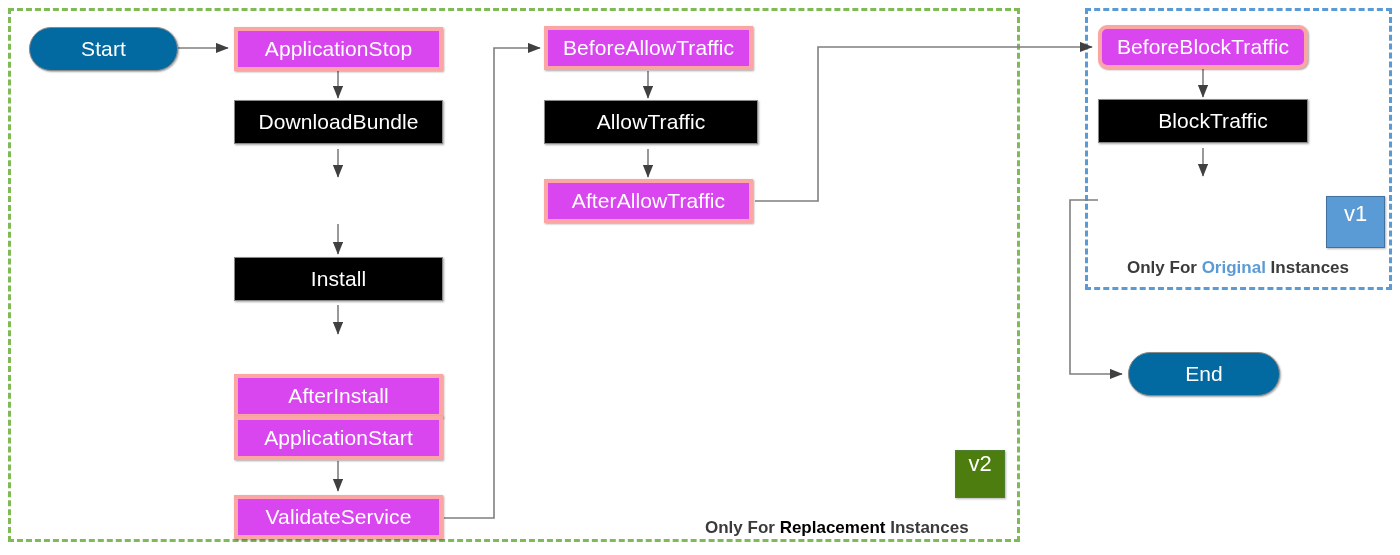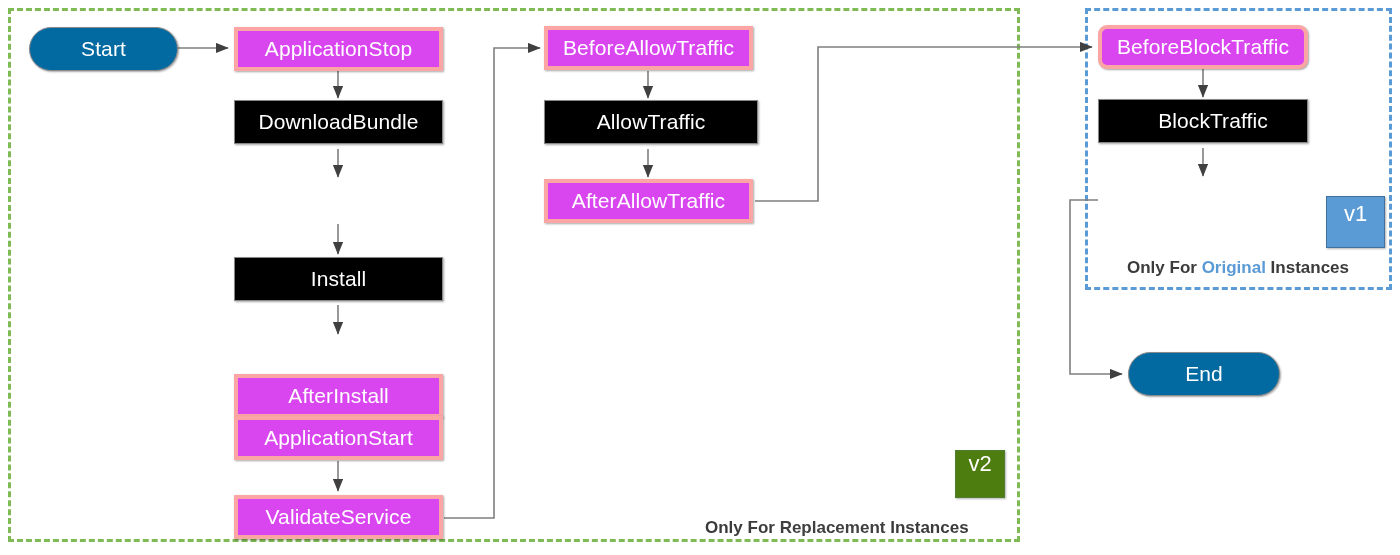--- a/index.html
+++ b/index.html
@@ -72,21 +72,21 @@
     background: #4d7c0f;
     border: 1px solid #507E32;
   }
   .caption {
     position: absolute;
     font-size: 17px;
     font-weight: bold;
     color: #3B3B3B;
     white-space: nowrap;
   }
-  .caption .hl-green { color: #404040; }
+  .caption .hl-green { color: #000000; }
   .caption .hl-blue  { color: #5B9BD5; }
   svg.edges {
     position: absolute;
     left: 0;
     top: 0;
     width: 1400px;
     height: 555px;
     pointer-events: none;
     overflow: visible;
   }

